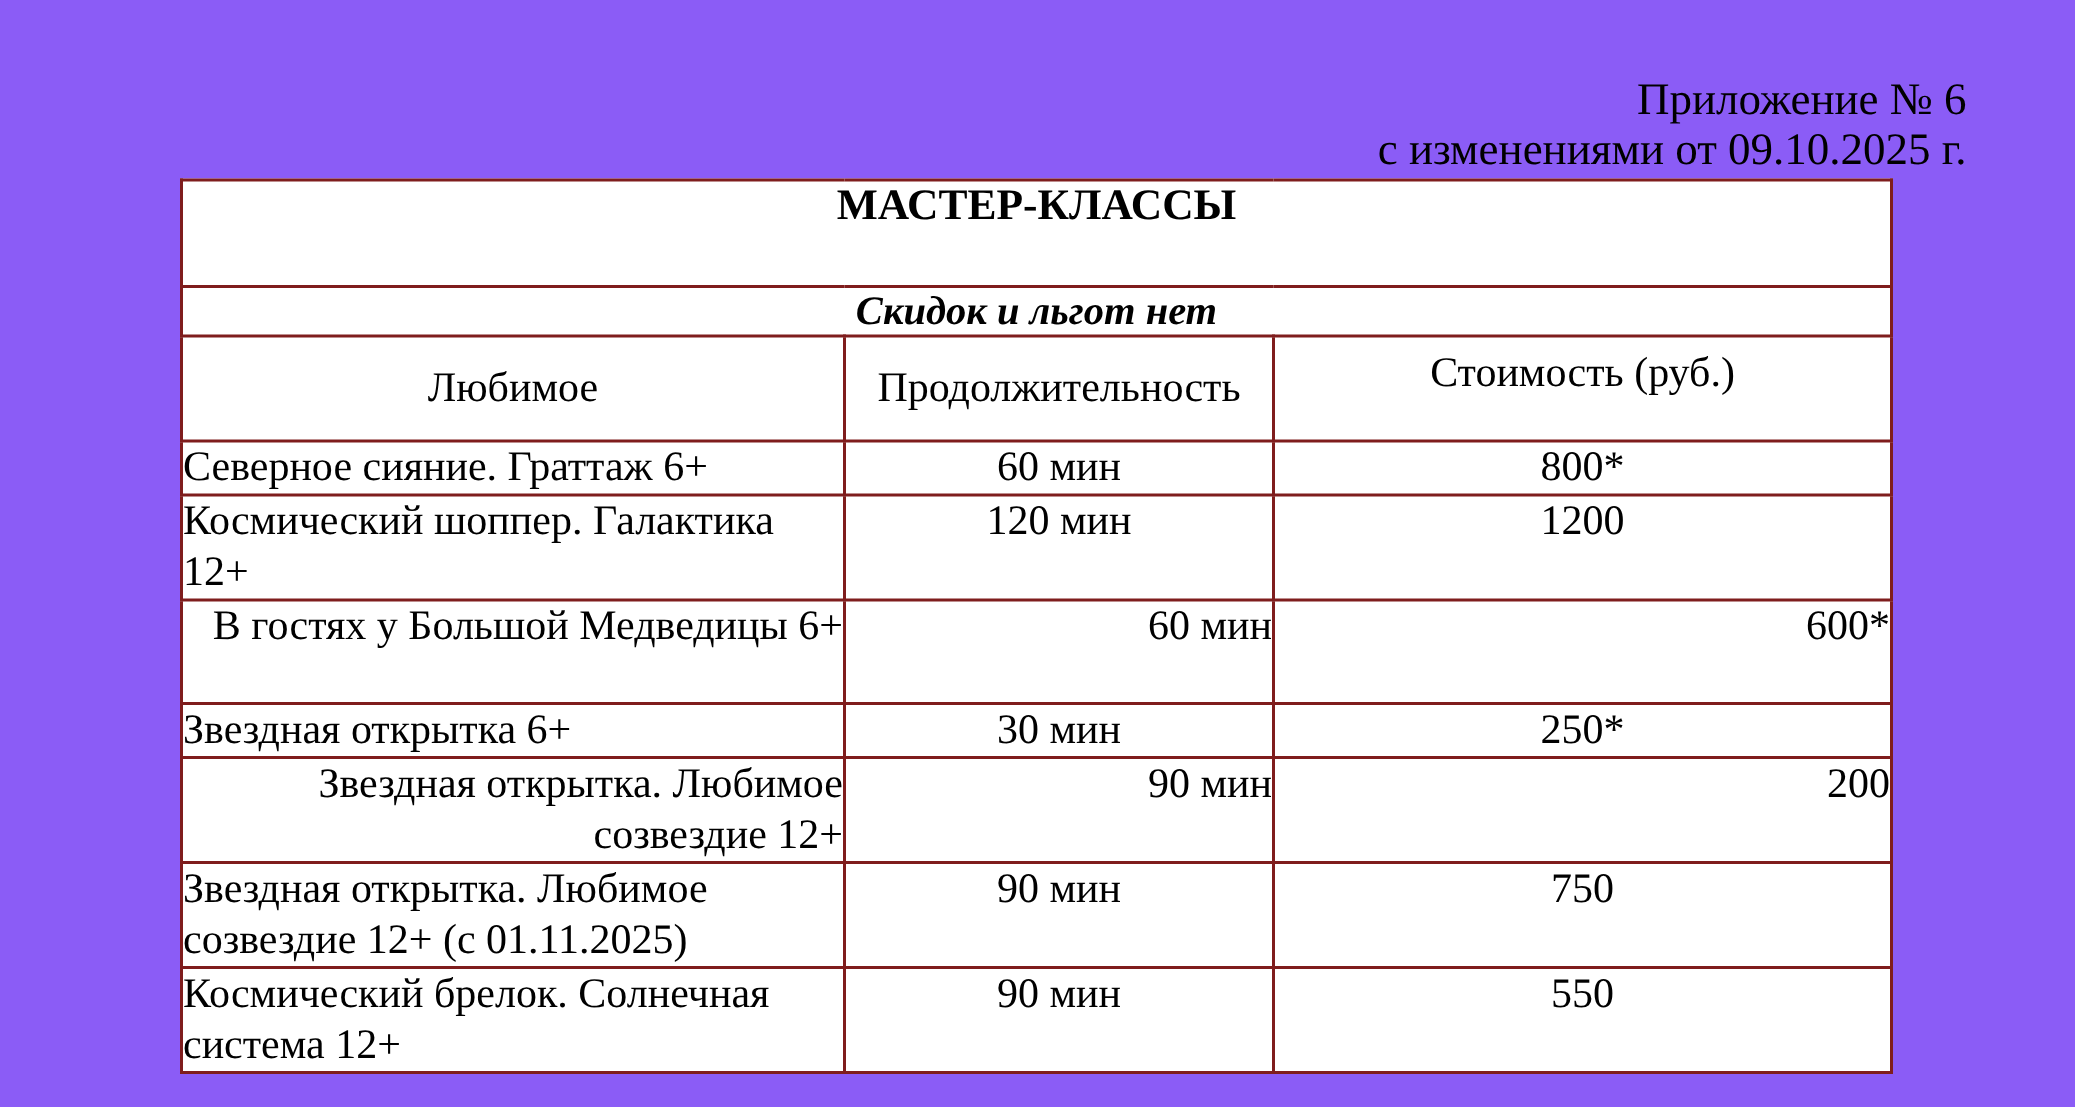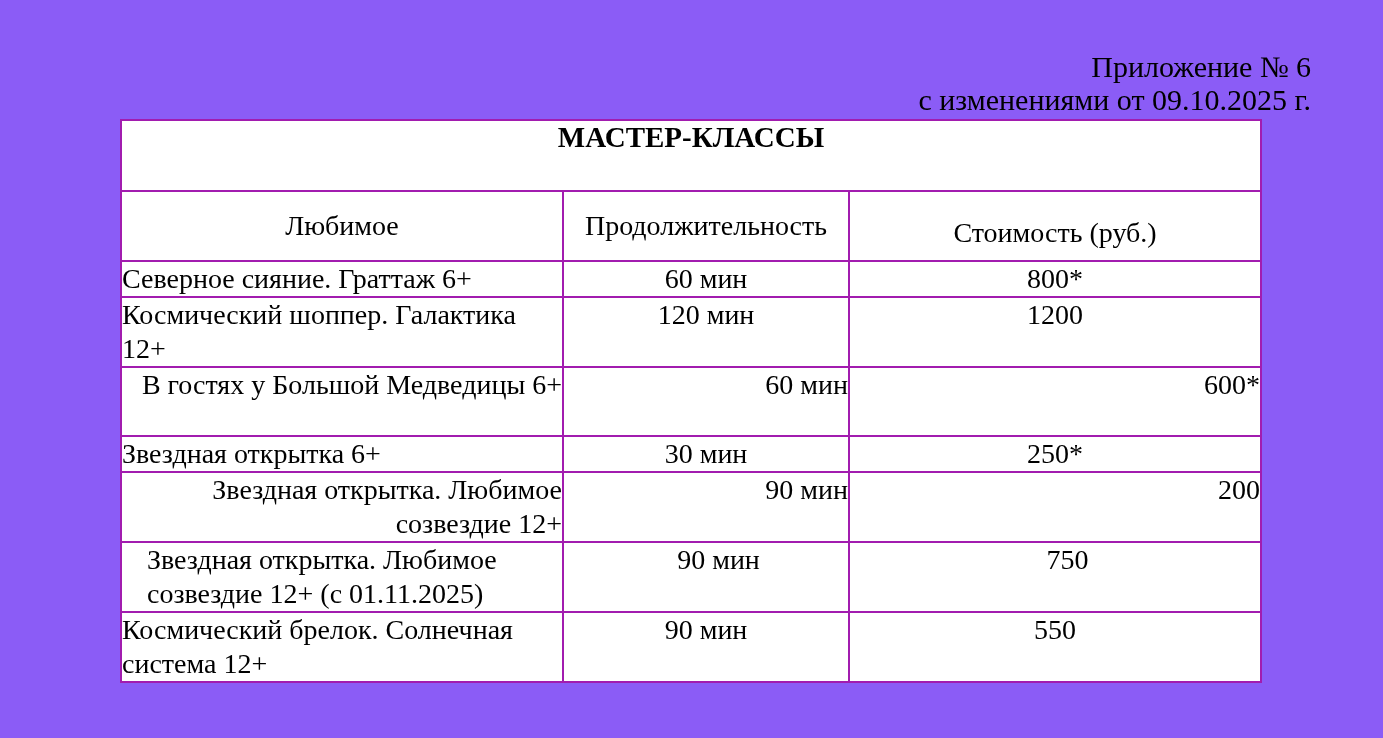--- a/index.html
+++ b/index.html
@@ -28,21 +28,21 @@
     position:absolute;
     left:120px;
     top:119px;
     width:1140px;
     border-collapse:collapse;
     table-layout:fixed;
     font-size:28px;
     background:#ffffff;
   }
   .doc-table td {
-    border:2px solid #a21caf;
+    border:2px solid #7f1d1d;
     padding:0;
     overflow:hidden;
   }
   .title-cell {
     height:71px;
     font-weight:bold;
     font-size:29px;
     text-align:center;
     vertical-align:top;
     padding-top:7px;
@@ -56,39 +56,39 @@
     vertical-align:middle;
   }
   .head-cell {
     height:70px;
     text-align:center;
     vertical-align:middle;
     font-weight:normal;
   }
   .head-cell.top-aligned {
     vertical-align:top;
-    padding-top:25px;
+    padding-top:8px;
   }
   .cell-name {
     text-align:left;
     vertical-align:top;
     padding:1px 12px 4px 12px;
     line-height:34px;
   }
   .cell-dur, .cell-price {
     text-align:center;
     vertical-align:top;
     padding-top:1px;
     line-height:34px;
     margin-top:36px;
   }
   tr.h35  td { height:35px; }
   tr.h34  td { height:34px; }
   tr.h66  td { height:66px; }
-  tr.h68  td { height:68px;padding-left:25px; }
+  tr.h68  td { height:68px; }
   tr.h69  td { height:69px;text-align:right; }
   tr.h62  td { height:62px; }
 </style>
 </head>
 <body>
 
 <div class="page">
 
   <div class="appendix">
     <div>Приложение № 6</div>
@@ -97,20 +97,23 @@
 
   <table class="doc-table">
     <colgroup>
       <col style="width:442px">
       <col style="width:286px">
       <col style="width:412px">
     </colgroup>
     <tbody>
       <tr>
         <td class="title-cell" colspan="3">МАСТЕР-КЛАССЫ</td>
+      </tr>
+      <tr>
+        <td class="subtitle-cell" colspan="3">Скидок и льгот нет</td>
       </tr>
       <tr>
         <td class="head-cell">Любимое</td>
         <td class="head-cell">Продолжительность</td>
         <td class="head-cell top-aligned">Стоимость (руб.)</td>
       </tr>
 
       <tr class="h35">
         <td class="cell-name">Северное сияние. Граттаж  6+</td>
         <td class="cell-dur">60 мин</td>

